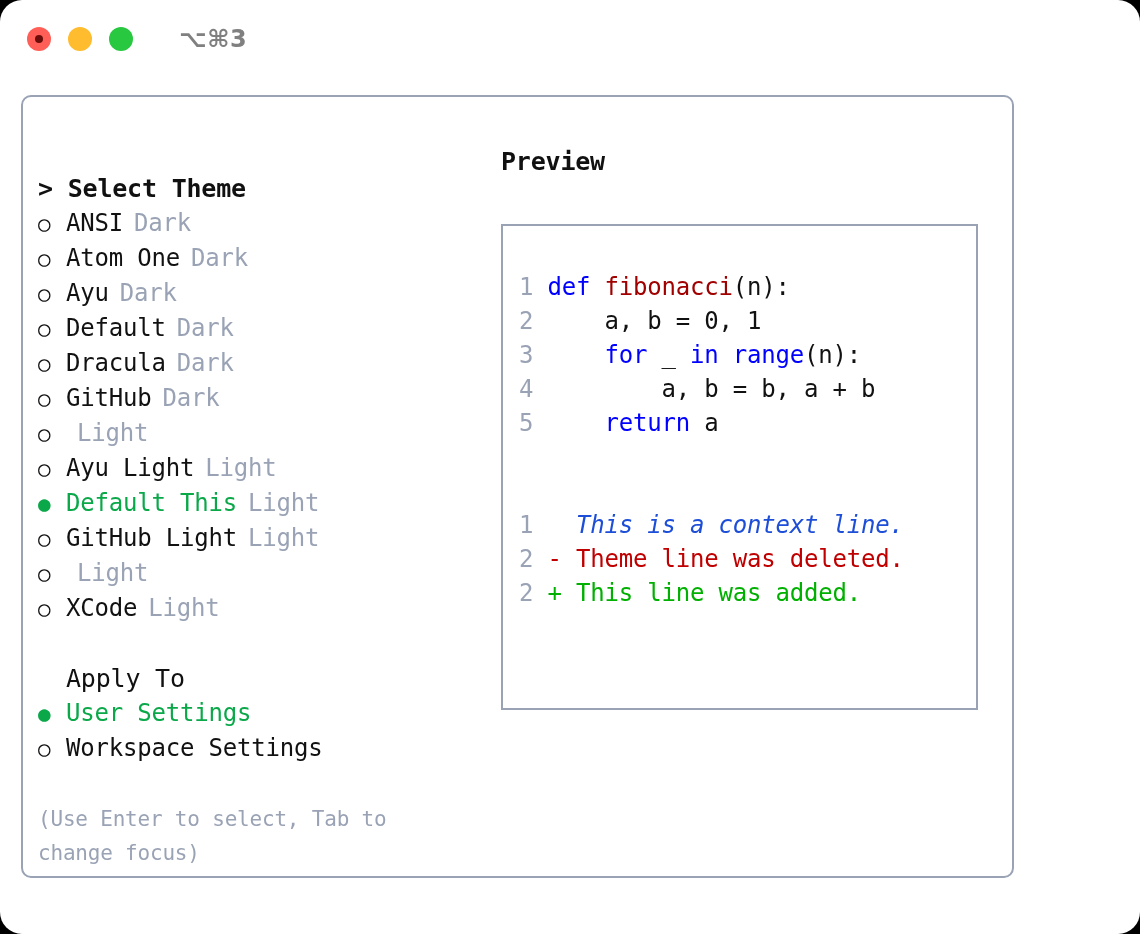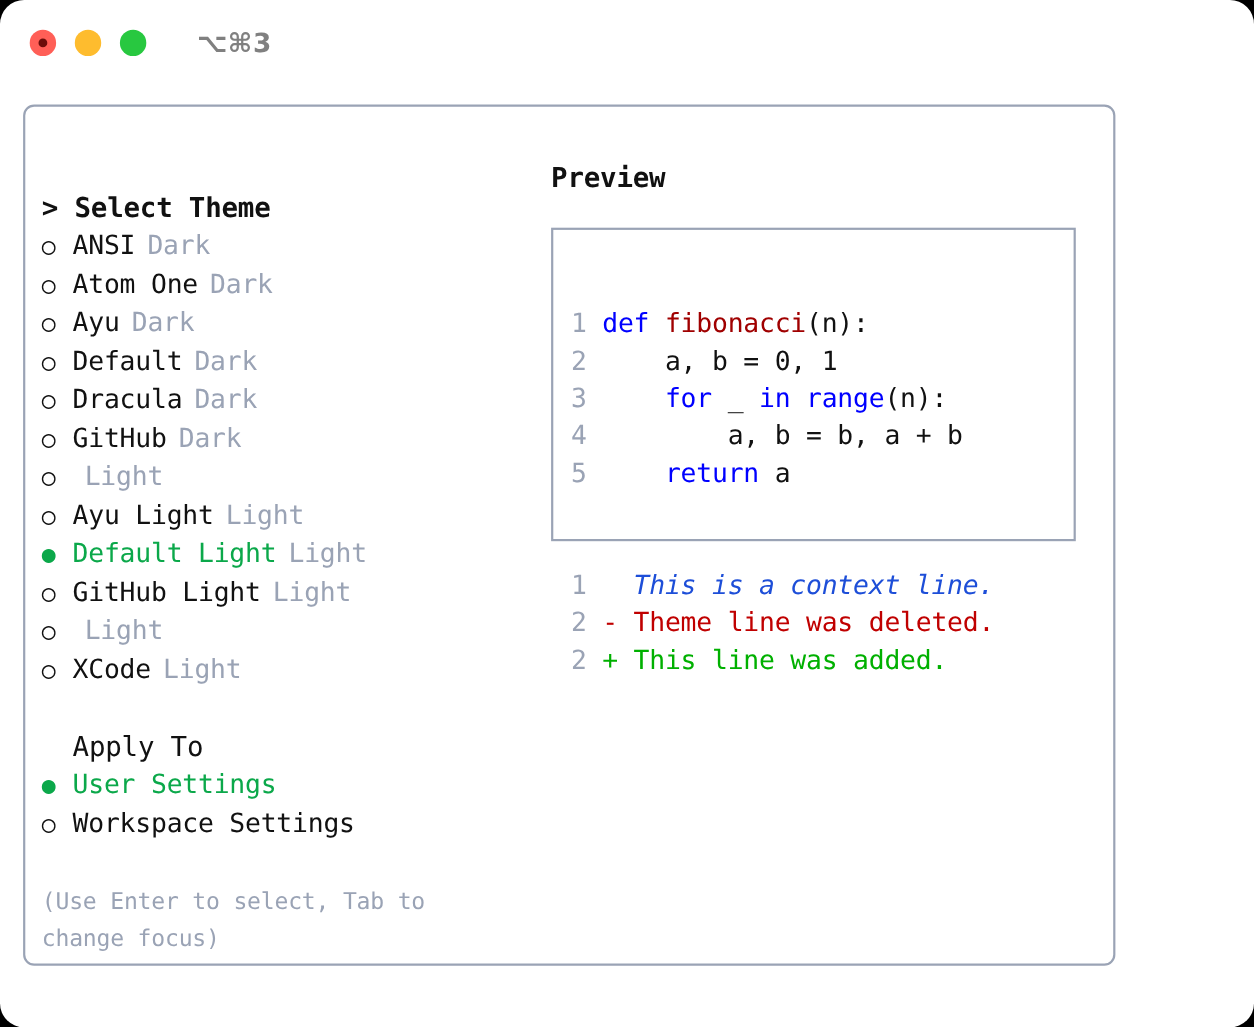--- a/index.html
+++ b/index.html
@@ -139,27 +139,27 @@
     width: 490px;
   }
   .preview-title {
     font-size: 25px;
     font-weight: bold;
     color: #111111;
     line-height: 34px;
     letter-spacing: -0.2px;
   }
   .preview-box {
-    margin-top: 28px;
+    margin-top: 45px;
     width: 477px;
-    height: 285px;
+    height: 486px;
     border: 2px solid #9aa3b5;
     box-sizing: border-box;
     background: #ffffff;
-    padding: 68px 0 0 16px;
+    padding: 44px 0 0 16px;
   }
   .code-line {
     font-size: 24px;
     line-height: 34px;
     white-space: pre;
     letter-spacing: -0.2px;
   }
   .ln { color: #9aa3b5; }
   .kw  { color: #0000ff; }
   .fn  { color: #a00000; }
@@ -227,21 +227,21 @@
             <span class="bullet">○</span>
             <span class="opt-tag">Light</span>
           </div>
           <div class="opt-row">
             <span class="bullet">○</span>
             <span class="opt-label">Ayu Light</span>
             <span class="opt-tag">Light</span>
           </div>
           <div class="opt-row selected">
             <span class="bullet sel">●</span>
-            <span class="opt-label">Default Light</span>
+            <span class="opt-label">Default This</span>
             <span class="opt-tag">Light</span>
           </div>
           <div class="opt-row">
             <span class="bullet">○</span>
             <span class="opt-label">GitHub Light</span>
             <span class="opt-tag">Light</span>
           </div>
           <div class="opt-row">
             <span class="bullet">○</span>
             <span class="opt-tag">Light</span>

